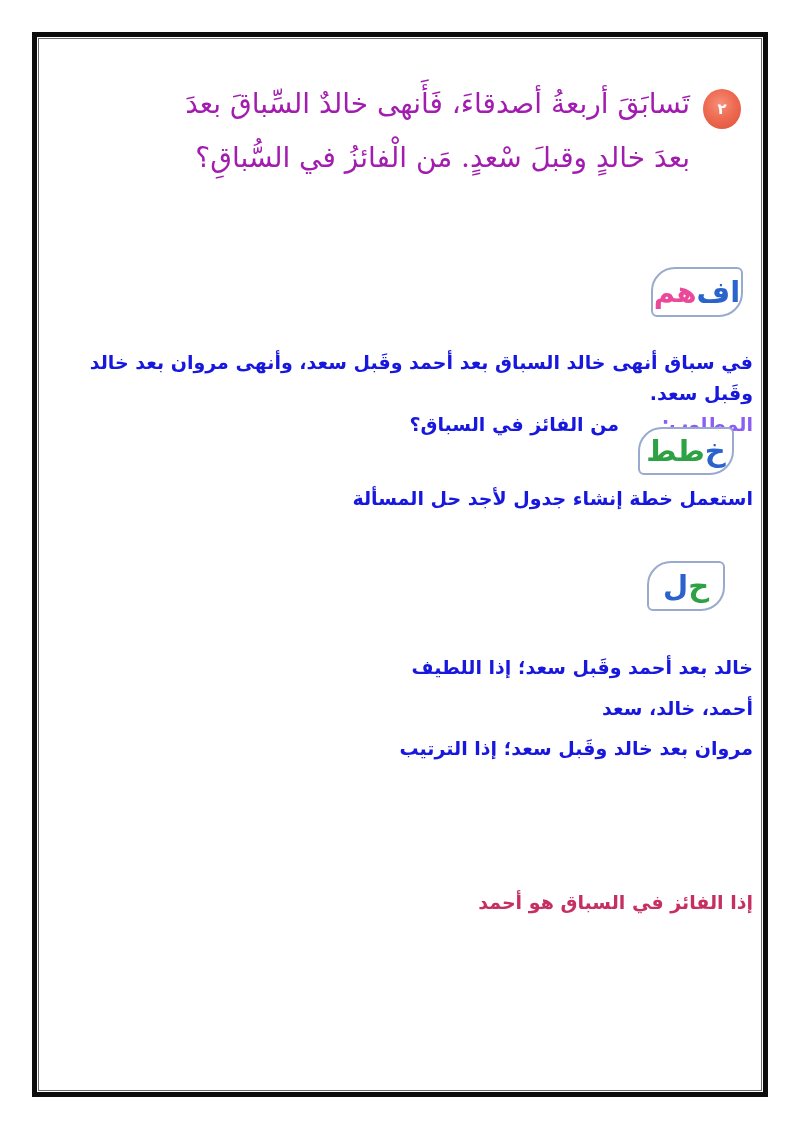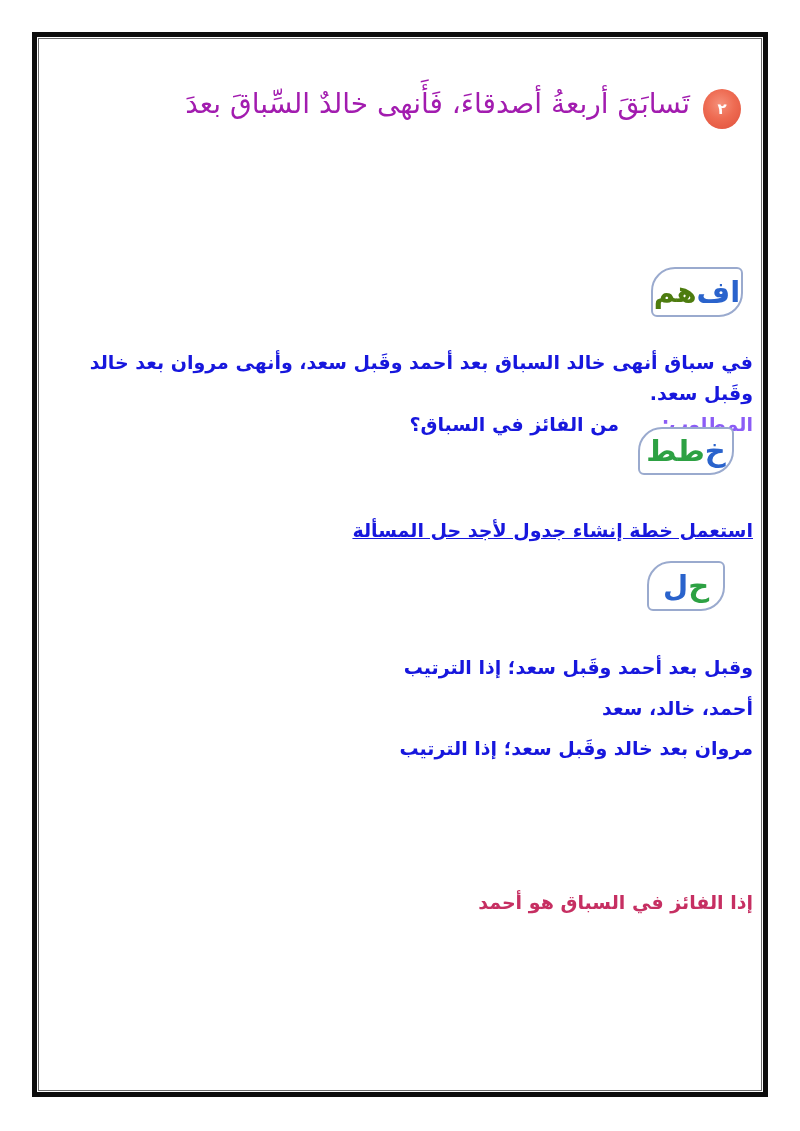--- a/index.html
+++ b/index.html
@@ -96,43 +96,44 @@
     right: 8px;
     left: 16px;
     direction: rtl;
     text-align: right;
     font-weight: bold;
     font-size: 19px;
     color: #1717dd;
   }
   .intro-block { top: 308px; line-height: 31px; }
   .required-label { color: #8b5cf6; margin-left: 36px; }
-  .plan-block { top: 480px; text-decoration: underline; }
+  .plan-block { top: 448px; }
   .solve-block { top: 608px; line-height: 40.5px; }
   .answer-line { top: 820px; color: #c62f62; margin-top: 32px; }
 </style>
 </head>
 <body>
 
 <div class="canvas">
   <div class="frame-outer">
     <div class="frame-inner">
 
       <div class="problem">
         <div class="badge">
           <span>٢</span>
         </div>
         <div class="problem-text">
           <div>تَسابَقَ أربعةُ أصدقاءَ، فَأَنهى خالدٌ السِّباقَ بعدَ</div>
+          <div>بعدَ خالدٍ وقبلَ سْعدٍ. مَن الْفائزُ في السُّباقِ؟</div>
         </div>
       </div>
 
       <div class="label-box label-understand">
         <span style="color: rgb(42, 99, 204);">اف</span>
-          <span style="color: #4d7c0f; text-align: center;">هم</span>
+          <span style="color: #ec4899; text-align: center;">هم</span>
       </div>
 
       <div class="rtl-text intro-block">
         <div>في سباق أنهى خالد السباق بعد أحمد وقَبل سعد، وأنهى مروان بعد خالد وقَبل سعد.</div>
         <div>
           <span class="required-label">المطلوب:</span>
           <span>من الفائز في السباق؟</span>
         </div>
       </div>
 
@@ -144,21 +145,21 @@
       <div class="rtl-text plan-block">
         <div>استعمل خطة إنشاء جدول لأجد حل المسألة</div>
       </div>
 
       <div class="label-box label-solve">
         <span style="color: rgb(45, 161, 67);">ح</span>
           <span style="color: rgb(42, 99, 204);">ل</span>
       </div>
 
       <div class="rtl-text solve-block">
-        <div>وقبل بعد أحمد وقَبل سعد؛ إذا الترتيب</div>
+        <div>خالد بعد أحمد وقَبل سعد؛ إذا اللطيف</div>
         <div>أحمد، خالد، سعد</div>
         <div>مروان بعد خالد وقَبل سعد؛ إذا الترتيب</div>
       </div>
 
       <div class="rtl-text answer-line">
         <div>إذا الفائز في السباق هو أحمد</div>
       </div>
 
     </div>
   </div>

